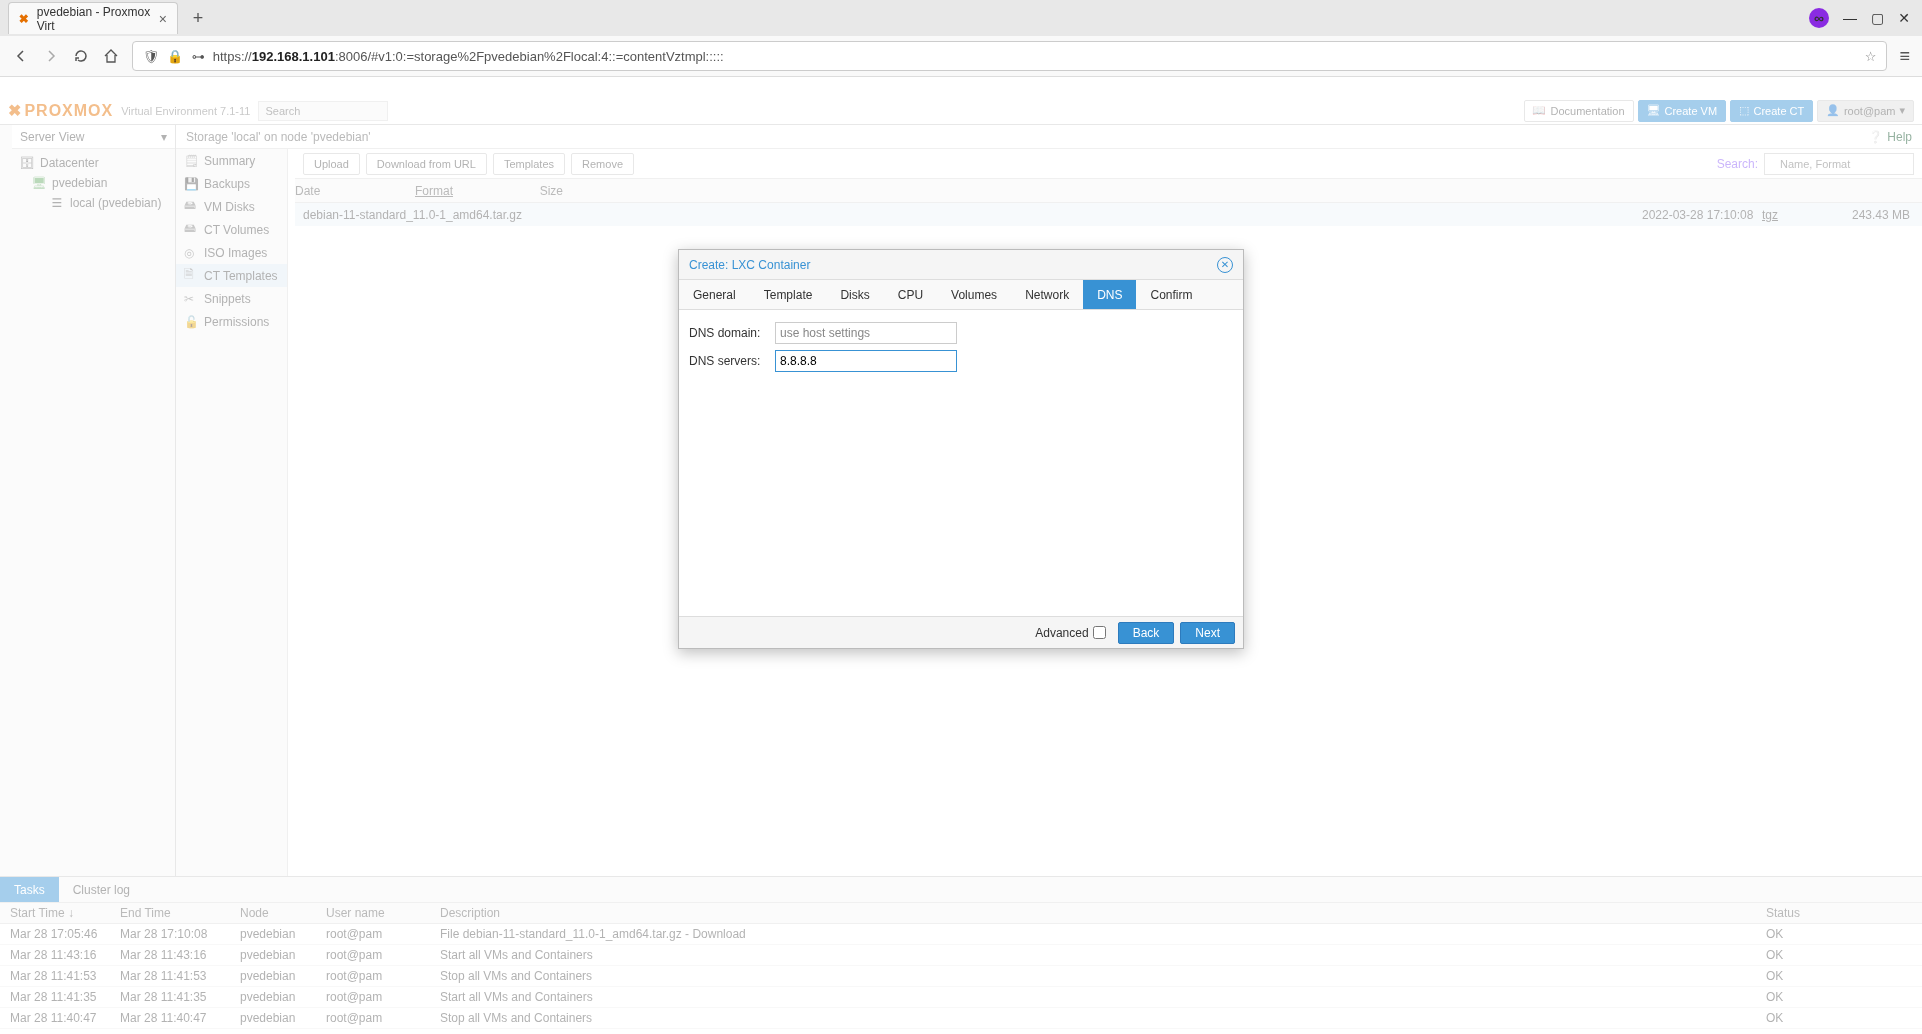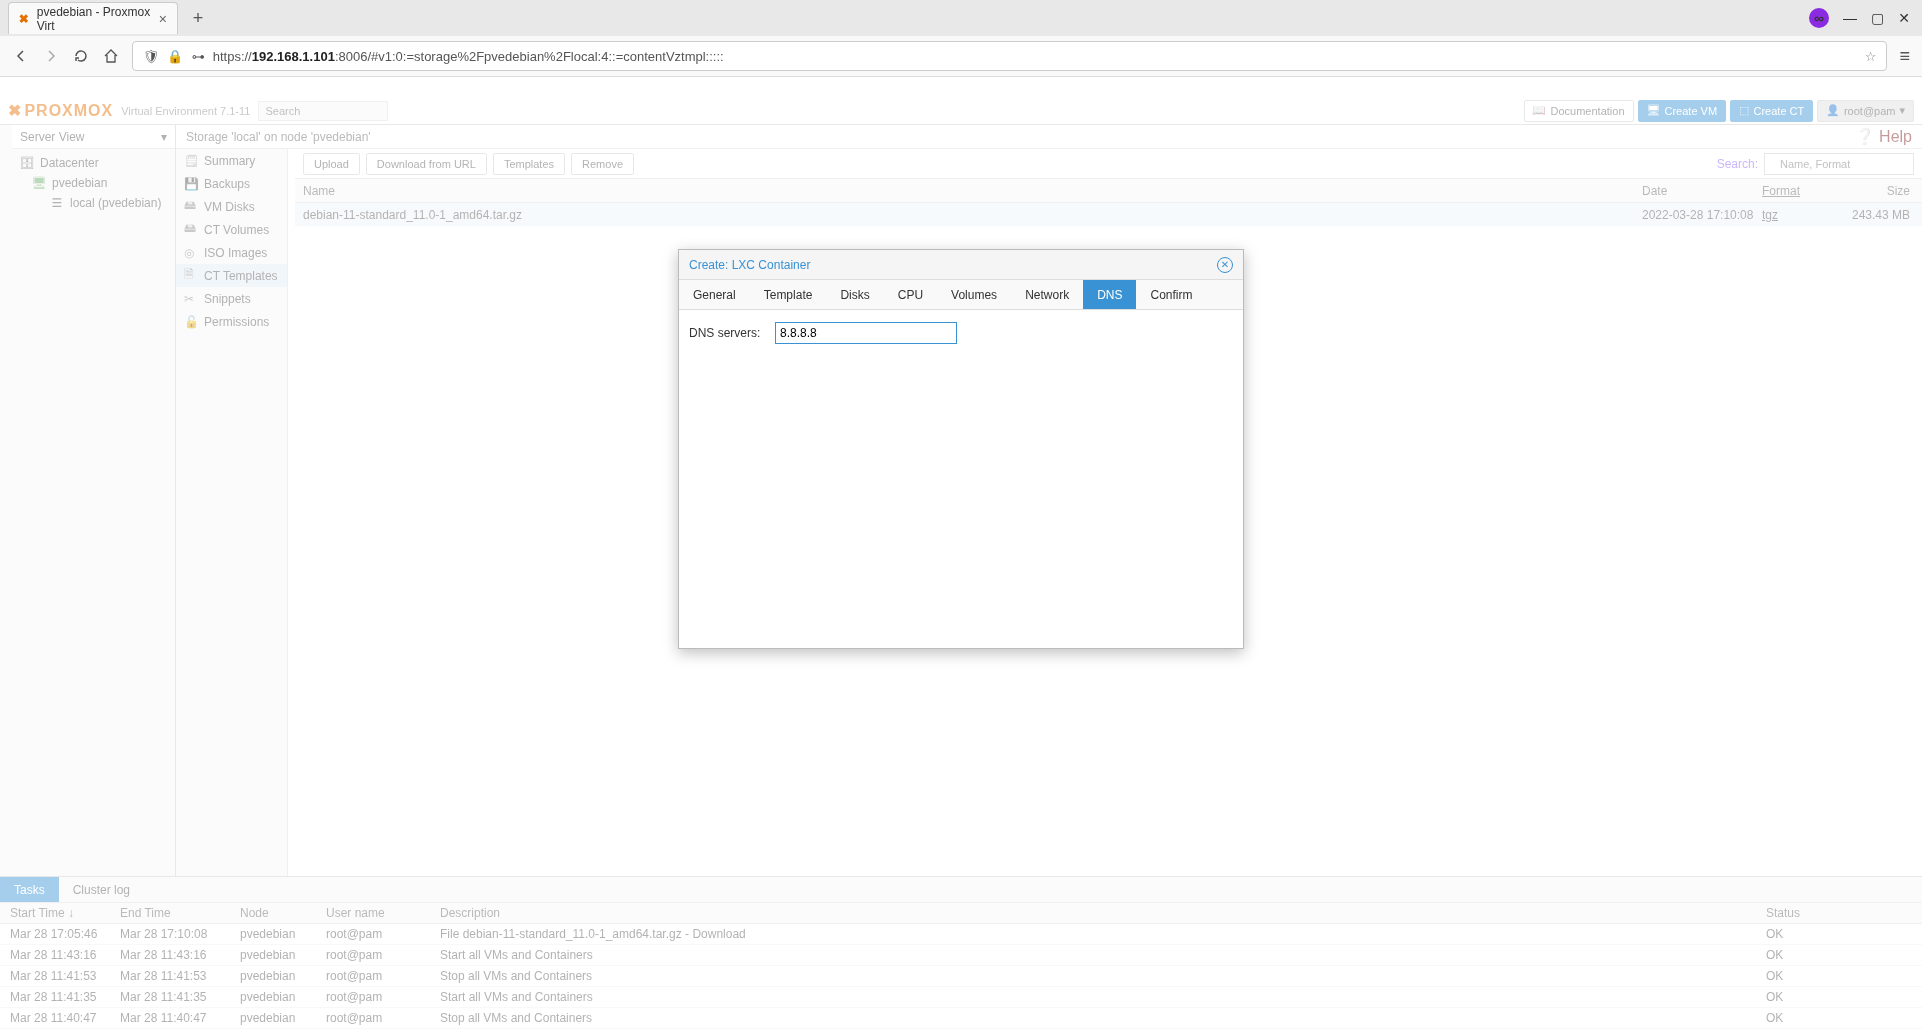--- a/index.html
+++ b/index.html
@@ -41,21 +41,21 @@
 .left-tree { width: 164px; background: #f5f5f5; border-right: 1px solid #ccc; font-size: 12px; margin-left: 12px; }
 .tree-hdr { height: 24px; display: flex; align-items: center; justify-content: space-between; padding: 0 8px; background: #fff; border-bottom: 1px solid #ddd; color: #555; }
 .tree-body { padding: 4px 0; }
 .tree-item { padding: 3px 8px; display: flex; align-items: center; gap: 6px; color: #555; cursor: pointer; }
 .tree-item .icon { width: 14px; display: inline-flex; justify-content: center; }
 .tree-item.l1 { padding-left: 20px; }
 .tree-item.l2 { padding-left: 38px; }
 
 .center { flex: 1; display: flex; flex-direction: column; background: #fff; min-width: 0; }
 .crumb { height: 24px; border-bottom: 1px solid #ddd; display: flex; align-items: center; padding: 0 10px; font-size: 12px; color: #666; justify-content: space-between; }
-.help-btn { display: flex; align-items: center; gap: 4px; color: #7f1d1d; font-size: 16px; }
+.help-btn { display: flex; align-items: center; gap: 4px; color: #14532d; font-size: 12px; }
 
 .content-row { flex: 1; display: flex; min-height: 0; }
 .side-nav { width: 112px; border-right: 1px solid #ddd; background: #f5f5f5; font-size: 12px; }
 .side-item { height: 23px; display: flex; align-items: center; gap: 6px; padding: 0 8px; color: #555; cursor: pointer; }
 .side-item.active { background: #dfeaf3; }
 .side-item .icon { width: 14px; color: #888; }
 
 .main { flex: 1; display: flex; flex-direction: column; min-width: 0; margin-left: 7px; }
 .toolbar { height: 30px; border-bottom: 1px solid #ddd; display: flex; align-items: center; padding: 0 8px; gap: 6px; font-size: 12px; }
 .tbtn { height: 22px; padding: 0 10px; border: 1px solid #ccc; background: #fff; color: #555; border-radius: 2px; cursor: pointer; font-size: 11px; }
@@ -260,21 +260,20 @@
             <button class="tbtn">Upload</button>
             <button class="tbtn">Download from URL</button>
             <button class="tbtn">Templates</button>
             <button class="tbtn">Remove</button>
             <div class="tb-spacer"></div>
             <span class="search-lbl">Search:</span>
             <input class="search-inp" placeholder="Name, Format" style="">
           </div>
           <div class="grid">
             <div class="grid-hdr">
-              <div class="col-name">Name</div>
               <div class="col-date">Date</div>
               <div class="col-fmt">Format</div>
               <div class="col-size">Size</div>
             </div>
             <div class="grid-row">
               <div class="col-name">debian-11-standard_11.0-1_amd64.tar.gz</div>
               <div class="col-date">2022-03-28 17:10:08</div>
               <div class="col-fmt">tgz</div>
               <div class="col-size">243.43 MB</div>
             </div>
@@ -352,19 +351,31 @@
           <div class="dlg-tab">Template</div>
           <div class="dlg-tab">Disks</div>
           <div class="dlg-tab">CPU</div>
           <div class="dlg-tab">Volumes</div>
           <div class="dlg-tab">Network</div>
           <div class="dlg-tab active">DNS</div>
           <div class="dlg-tab">Confirm</div>
         </div>
       <div class="dlg-body">
         <div class="frow">
+          <label>DNS domain:</label>
+          <input placeholder="use host settings" style="">
+        </div>
+        <div class="frow">
           <label>DNS servers:</label>
           <input class="focused" value="8.8.8.8" style="">
         </div>
       </div>
+      <div class="dlg-footer">
+        <label class="chk">
+          <span>Advanced</span>
+          <input type="checkbox" style="">
+        </label>
+        <button class="dbtn">Back</button>
+        <button class="dbtn">Next</button>
+      </div>
     </div>
   </div>
 </div>
 
 </body></html>

